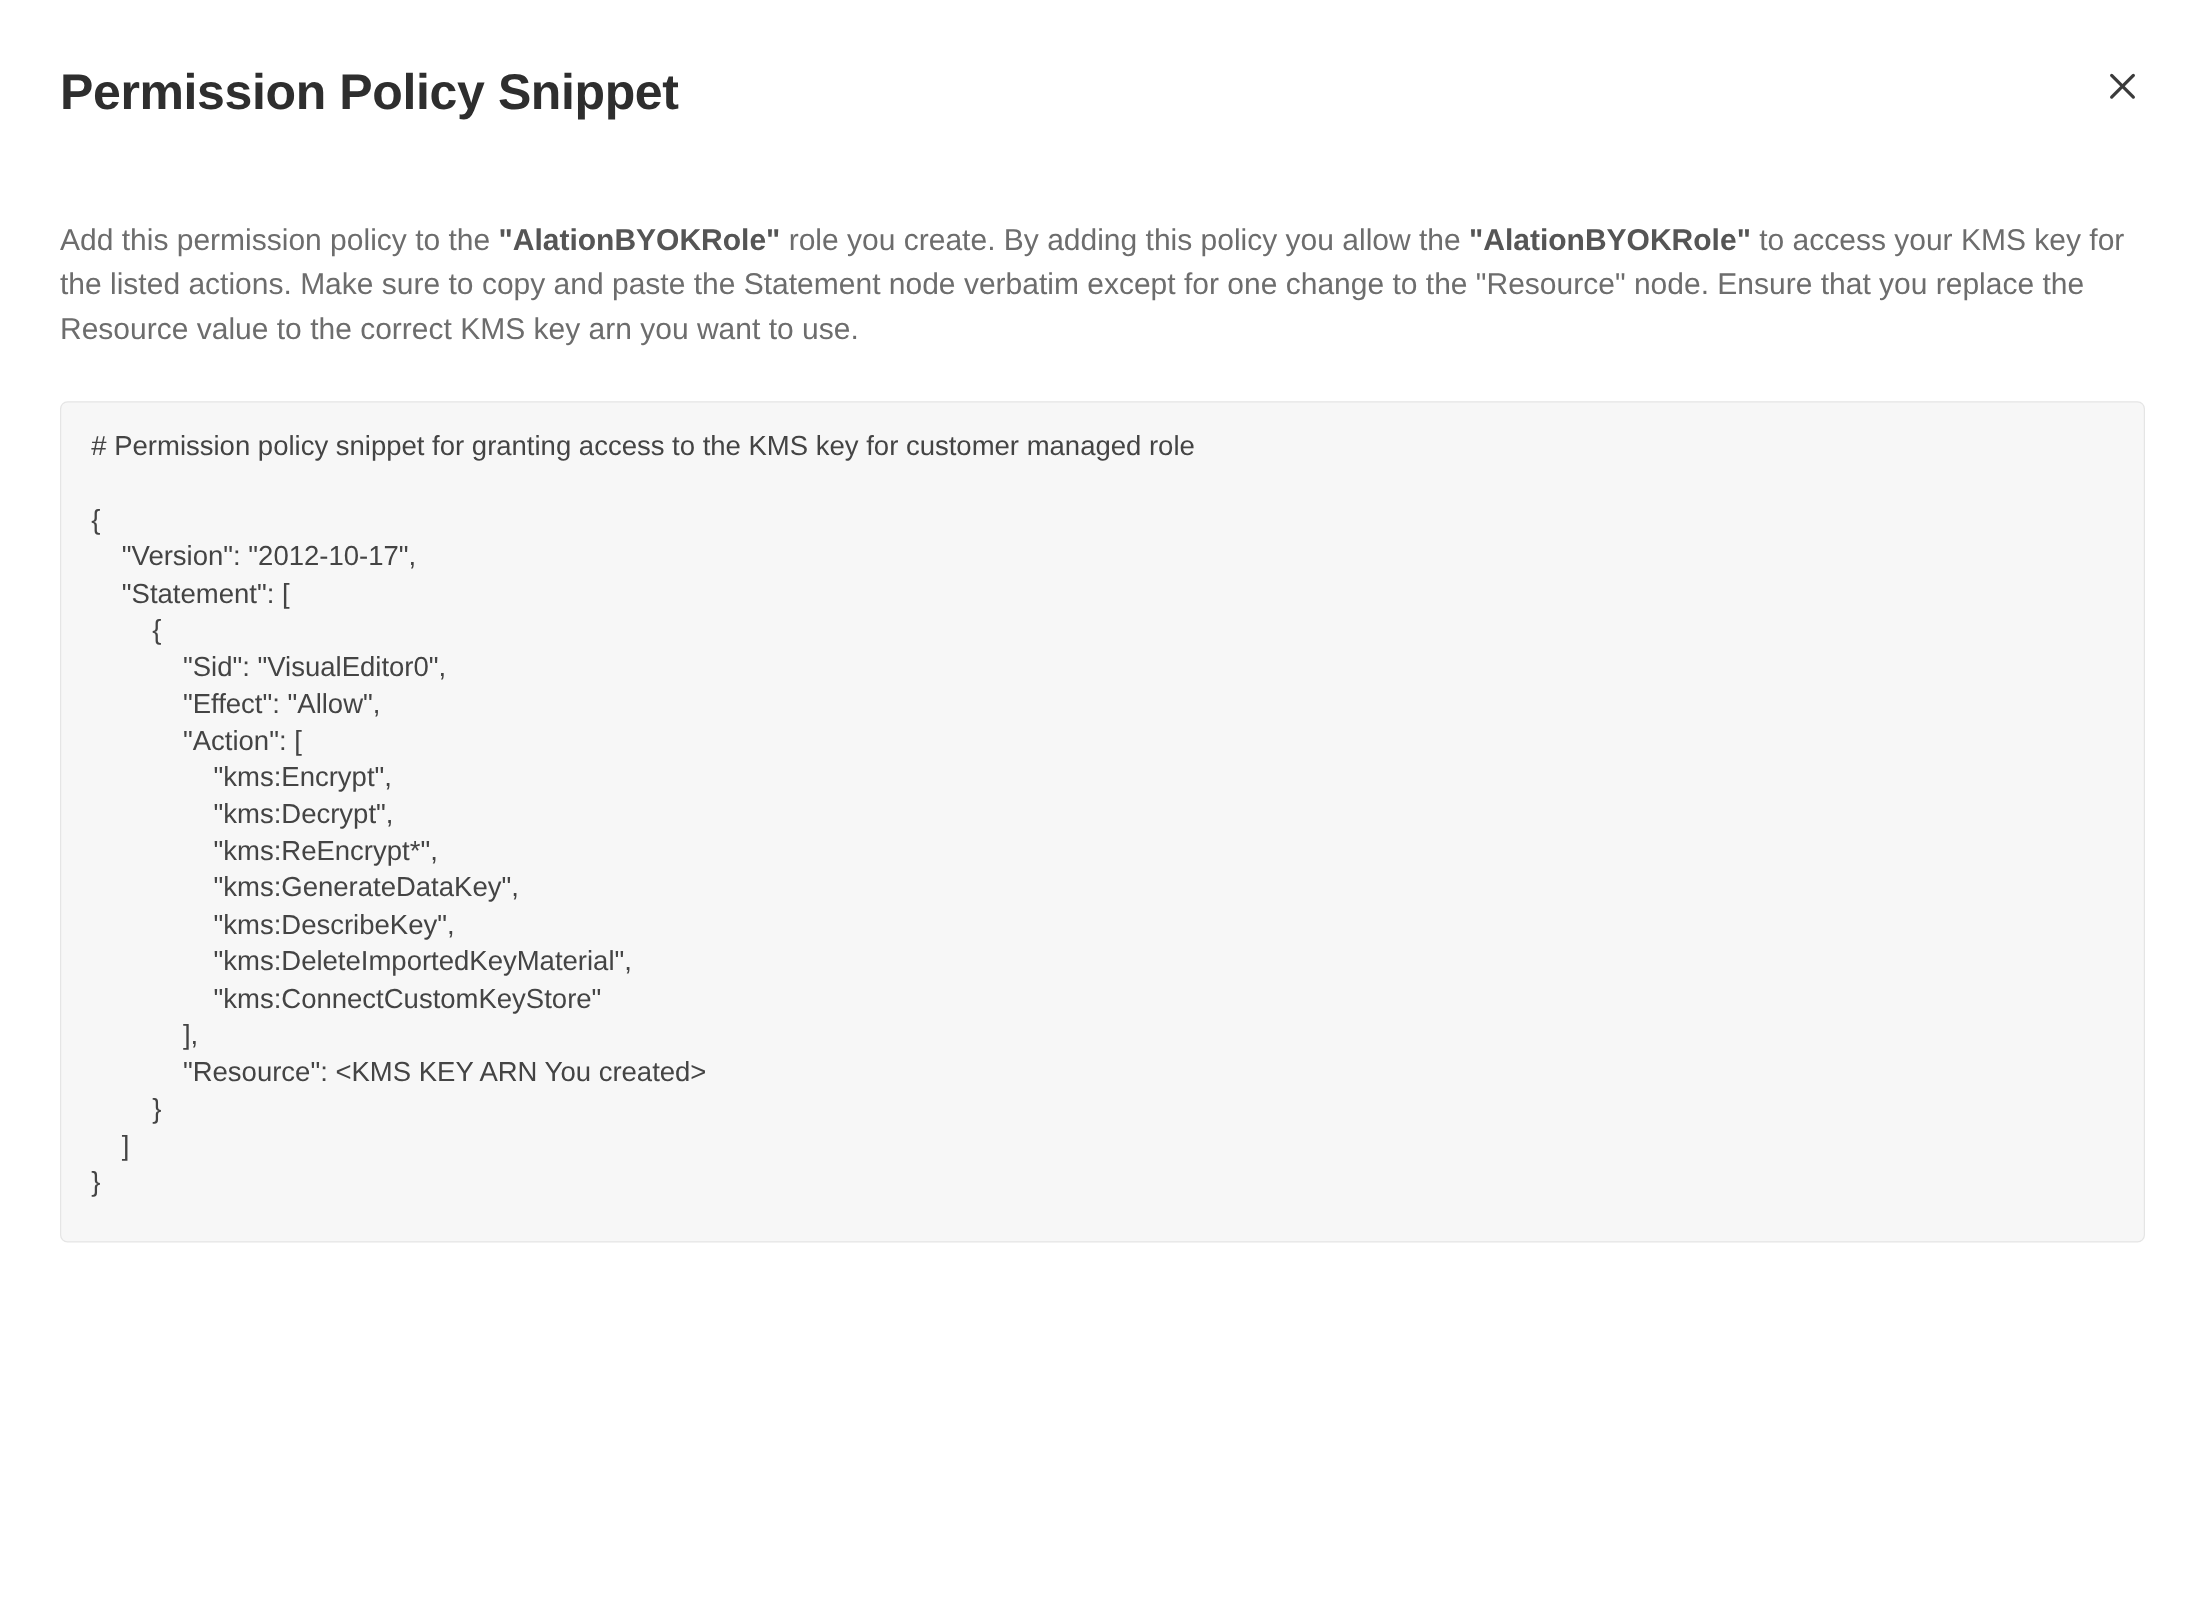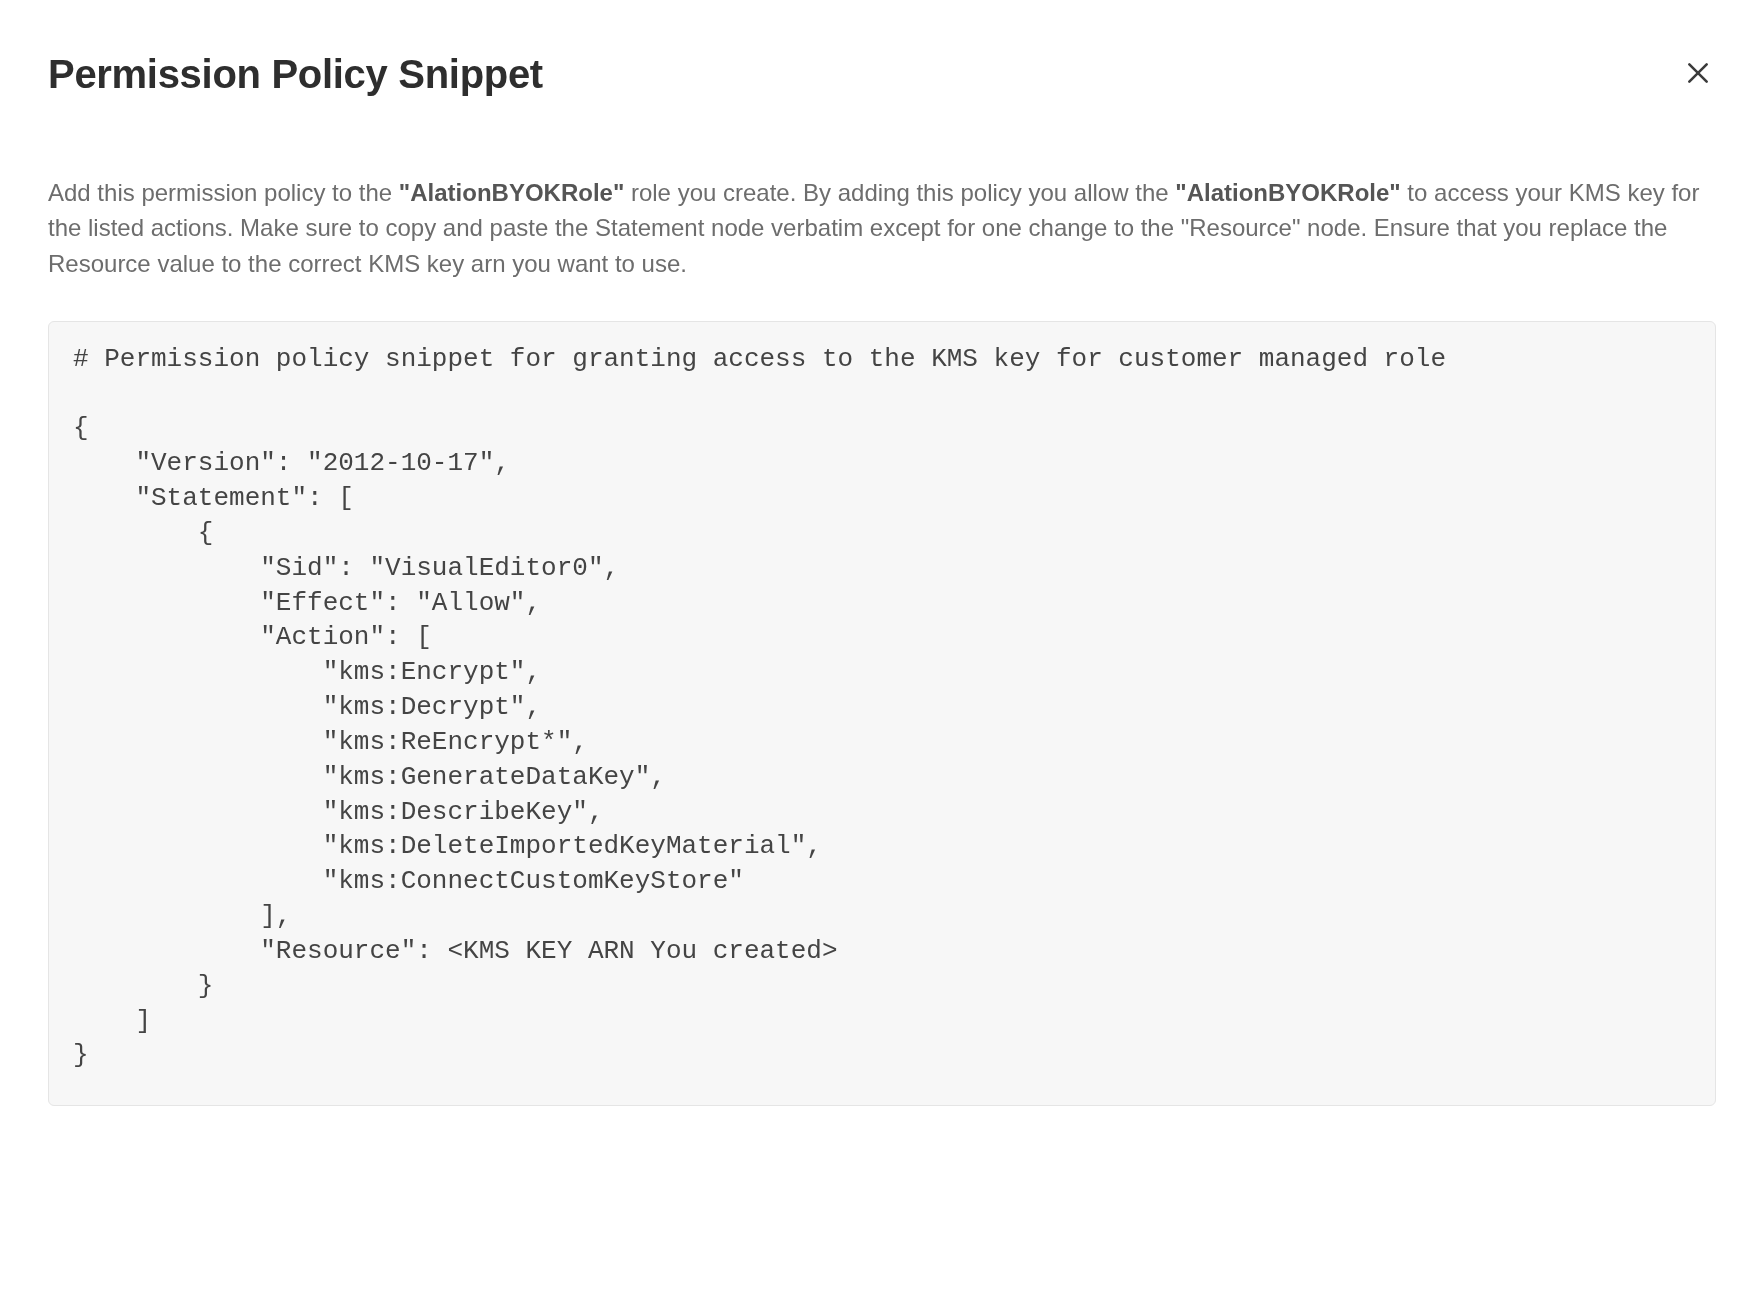--- a/index.html
+++ b/index.html
@@ -5,21 +5,20 @@
     * { box-sizing: border-box; margin: 0; padding: 0; }
     html, body { width: 1764px; height: 1294px; background: #fff; font-family: -apple-system, BlinkMacSystemFont, "Segoe UI", Helvetica, Arial, sans-serif; color: #2b2b2b; }
     .dialog {
       position: relative;
       width: 100%;
       height: 100%;
       padding: 52px 48px;
     }
     .header-row {
       display: flex;
-      align-items: center;
       justify-content: space-between;
     }
     .title {
       font-size: 40px;
       font-weight: 700;
       color: #2e2e2e;
       letter-spacing: -0.3px;
     }
     .close-btn {
       background: none;
@@ -41,22 +40,22 @@
       color: #6d6d6d;
     }
     .desc strong { font-weight: 700; color: #555; }
 
     .codebox {
       margin-top: 40px;
       border: 1px solid #e5e5e5;
       border-radius: 6px;
       background: #f7f7f7;
       padding: 20px 24px 32px;
-      font-family: Liberation Mono, monospace;
-      font-size: 26px;
+      font-family: Liberation Sans, sans-serif;
+      font-size: 22px;
       line-height: 1.34;
       color: #444;
       white-space: pre;
       overflow: hidden;
     }
   </style>
 </head>
 <body>
 
 <div class="dialog">

